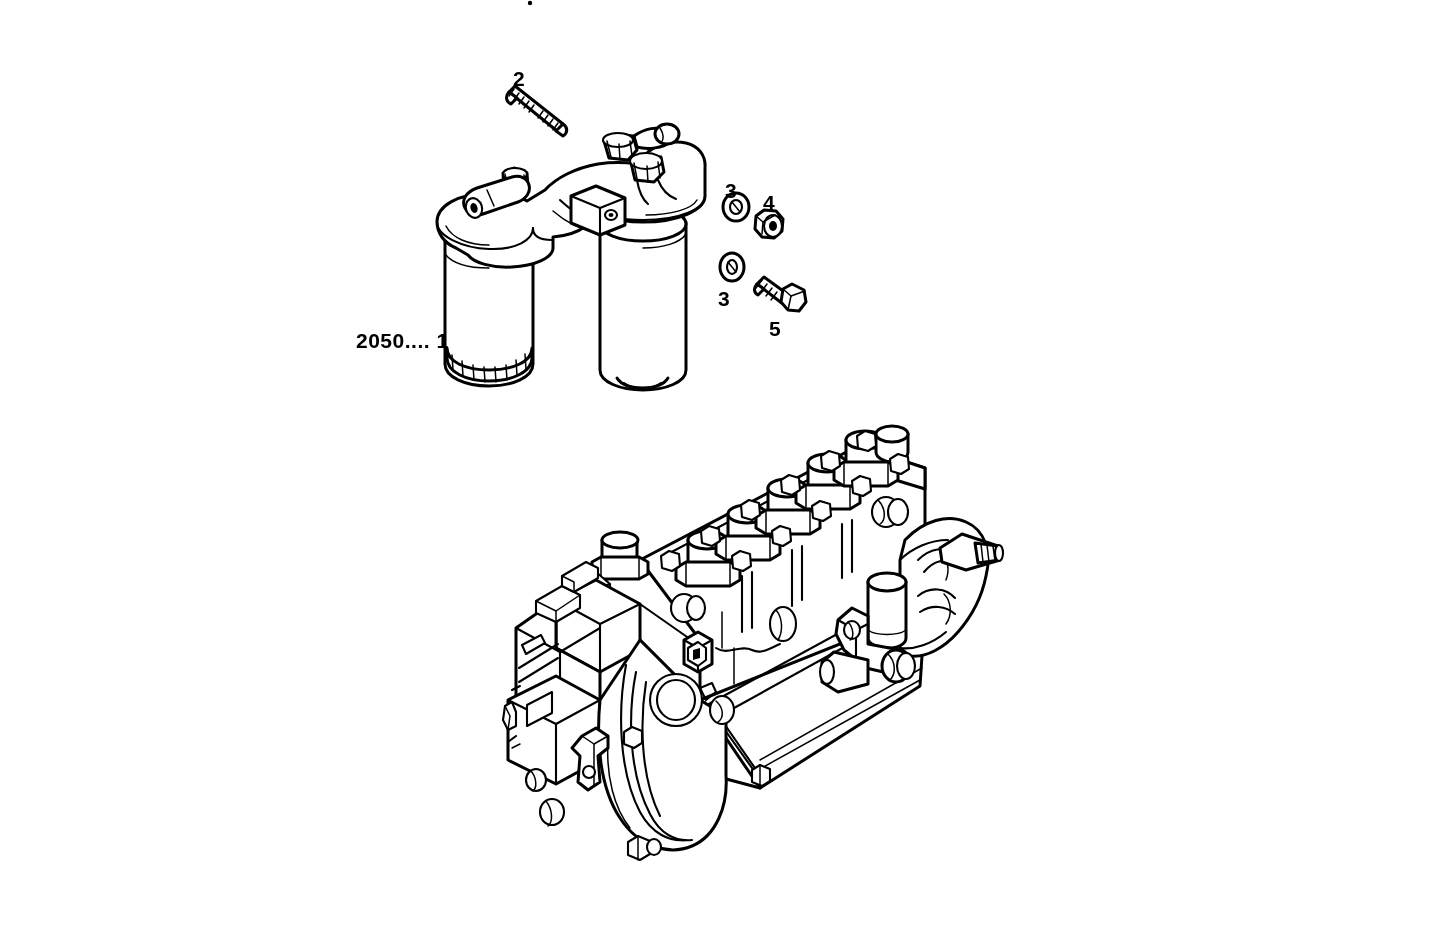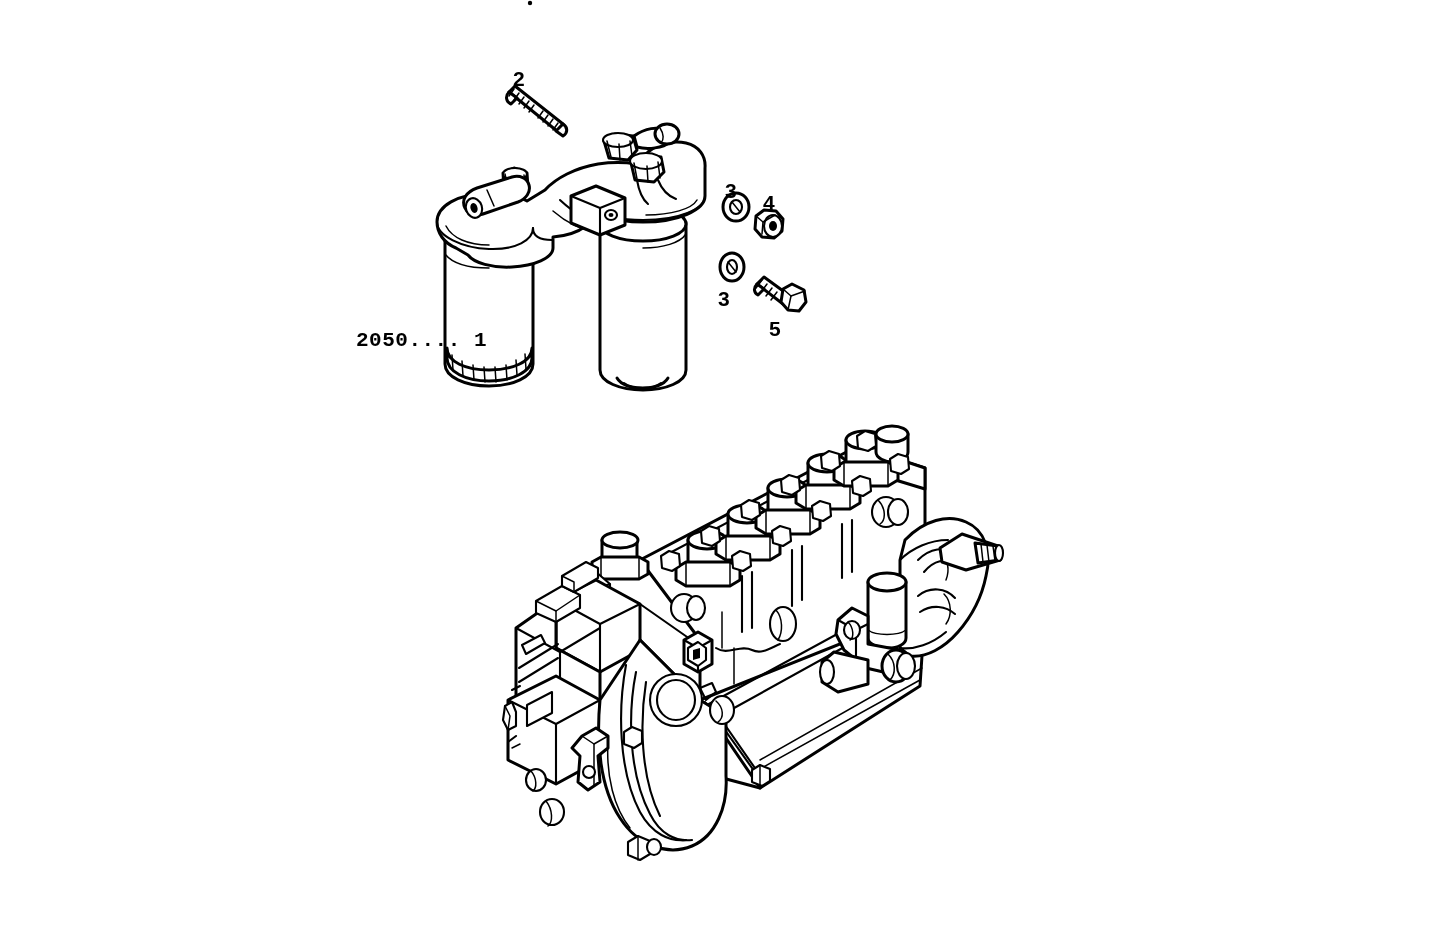--- a/index.html
+++ b/index.html
@@ -559,15 +559,15 @@
   <div class="callout-label callout-num" style="left:513px; top:68px;">2</div>
 
   <div class="callout-label callout-num" style="left:725px; top:180px;">3</div>
 
   <div class="callout-label callout-num" style="left:763px; top:192px;">4</div>
 
   <div class="callout-label callout-num" style="left:718px; top:288px;">3</div>
 
   <div class="callout-label callout-num" style="left:769px; top:318px;">5</div>
 
-  <div class="callout-label callout-ref" style="left:356px; top:330px;font-family:Liberation Mono, monospace;">2050.... 1</div>
+  <div class="callout-label callout-ref" style="left:356px; top:330px;">2050.... 1</div>
 
 </div>
 
 </body></html>

